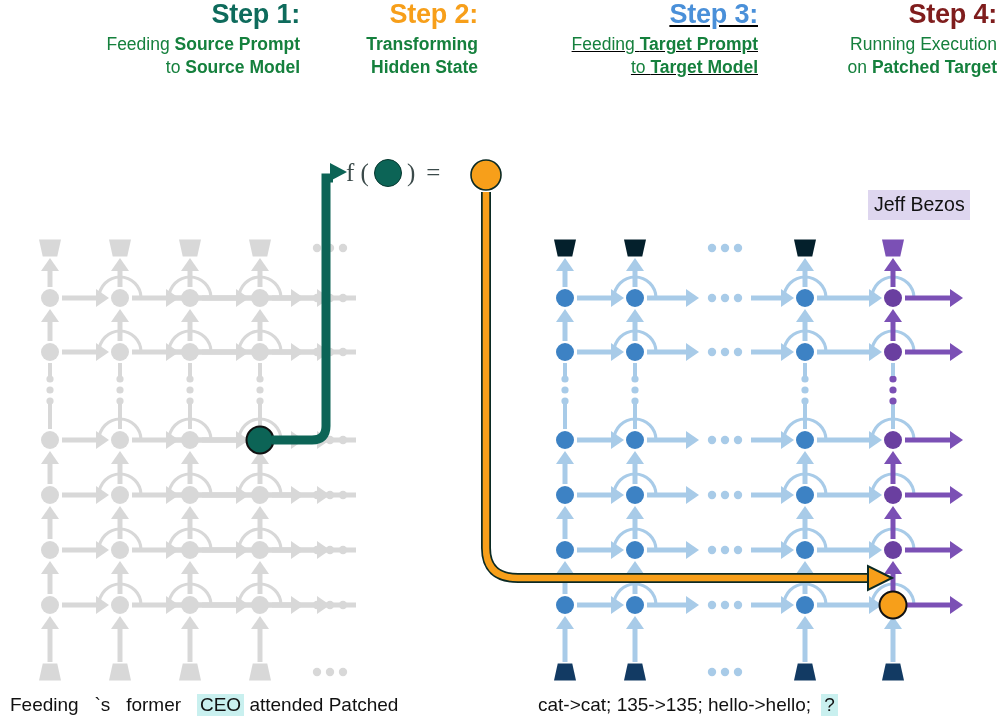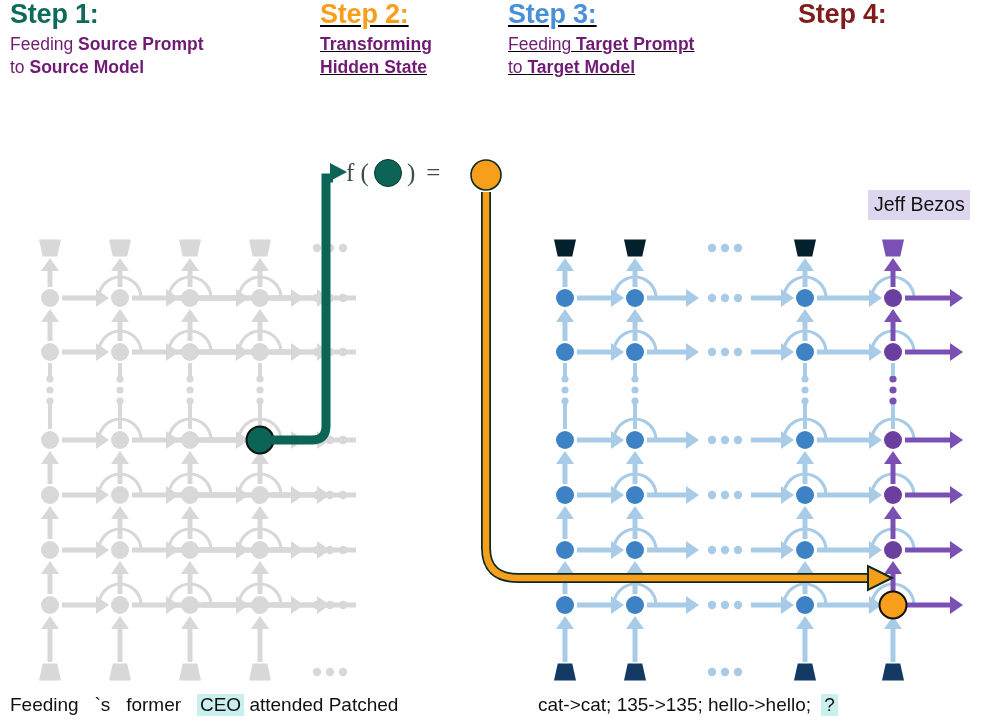--- a/index.html
+++ b/index.html
@@ -4,27 +4,27 @@
 <style>
   html,body{margin:0;padding:0;background:#ffffff;}
   body{width:997px;height:724px;position:relative;overflow:hidden;
        font-family:"Liberation Sans","DejaVu Sans",sans-serif;}
 
   #stage{position:absolute;inset:0;width:997px;height:724px;}
 
   
   .steps{position:absolute;top:0;left:0;width:997px;height:120px;
          display:flex;}
-  .step{flex:0 0 auto;text-align:left;margin-left:10px;}
+  .step{flex:0 0 auto;text-align:right;}
   .step-title{font-size:27px;font-weight:bold;line-height:1.05;
               letter-spacing:-0.2px;}
-  .step-sub{font-size:17.5px;color:#701a75;line-height:1.28;margin-top:5px;}
+  .step-sub{font-size:17.5px;color:#15803d;line-height:1.28;margin-top:5px;}
   .step-sub b{font-weight:bold;}
   .s1{width:300px;}
-  .s2{width:178px;text-decoration:underline;}
+  .s2{width:178px;}
   .s3{width:280px;text-decoration:underline;}
   .s4{width:239px;}
 
   
   .fnrow{position:absolute;left:346px;top:152px;height:42px;
          display:flex;align-items:center;gap:5px;}
   .fnrow .lbl{font-size:25px;color:#3b4a4a;font-family:"Liberation Serif",serif;}
   .dot-teal{width:26px;height:26px;border-radius:50%;background:#0c6456;
             border:1.5px solid #07372f;display:inline-block;}
 
@@ -63,20 +63,24 @@
     </div>
     <div class="step s3">
       <div class="step-title" style="color: rgb(74, 144, 217);">Step 3:</div>
       <div class="step-sub">
         <span>Feeding </span><b>Target Prompt</b><br>
         <span>to </span><b>Target Model</b>
       </div>
     </div>
     <div class="step s4">
       <div class="step-title" style="color: #7f1d1d;">Step 4:</div>
+      <div class="step-sub">
+        <span>Running Execution</span><b></b><br>
+        <span>on </span><b>Patched Target</b>
+      </div>
     </div>
   </div>
 
   <svg id="net" width="997" height="724" style="position:absolute;left:0;top:0;">
       <polygon points="39,680.5 61,680.5 57.26,663.5 42.74,663.5" fill="#d8d8d8"></polygon>
       <line x1="50" y1="662" x2="50" y2="628" stroke="#d8d8d8" stroke-width="5"></line>
       <polygon points="50,616 41,629 59,629" fill="#d8d8d8"></polygon>
       <polygon points="109,680.5 131,680.5 127.26,663.5 112.74,663.5" fill="#d8d8d8"></polygon>
       <line x1="120" y1="662" x2="120" y2="628" stroke="#d8d8d8" stroke-width="5"></line>
       <polygon points="120,616 111,629 129,629" fill="#d8d8d8"></polygon>

